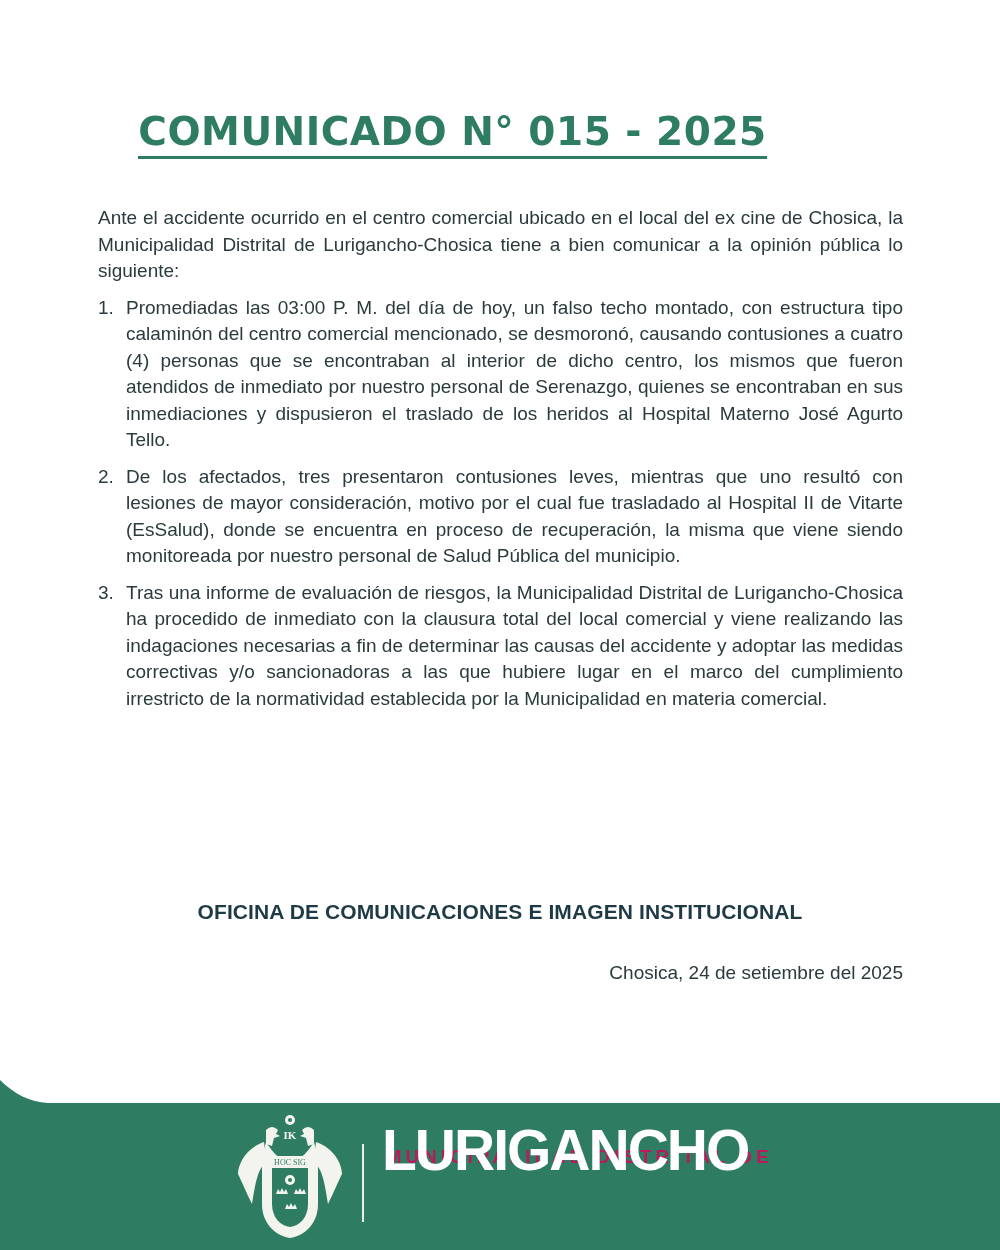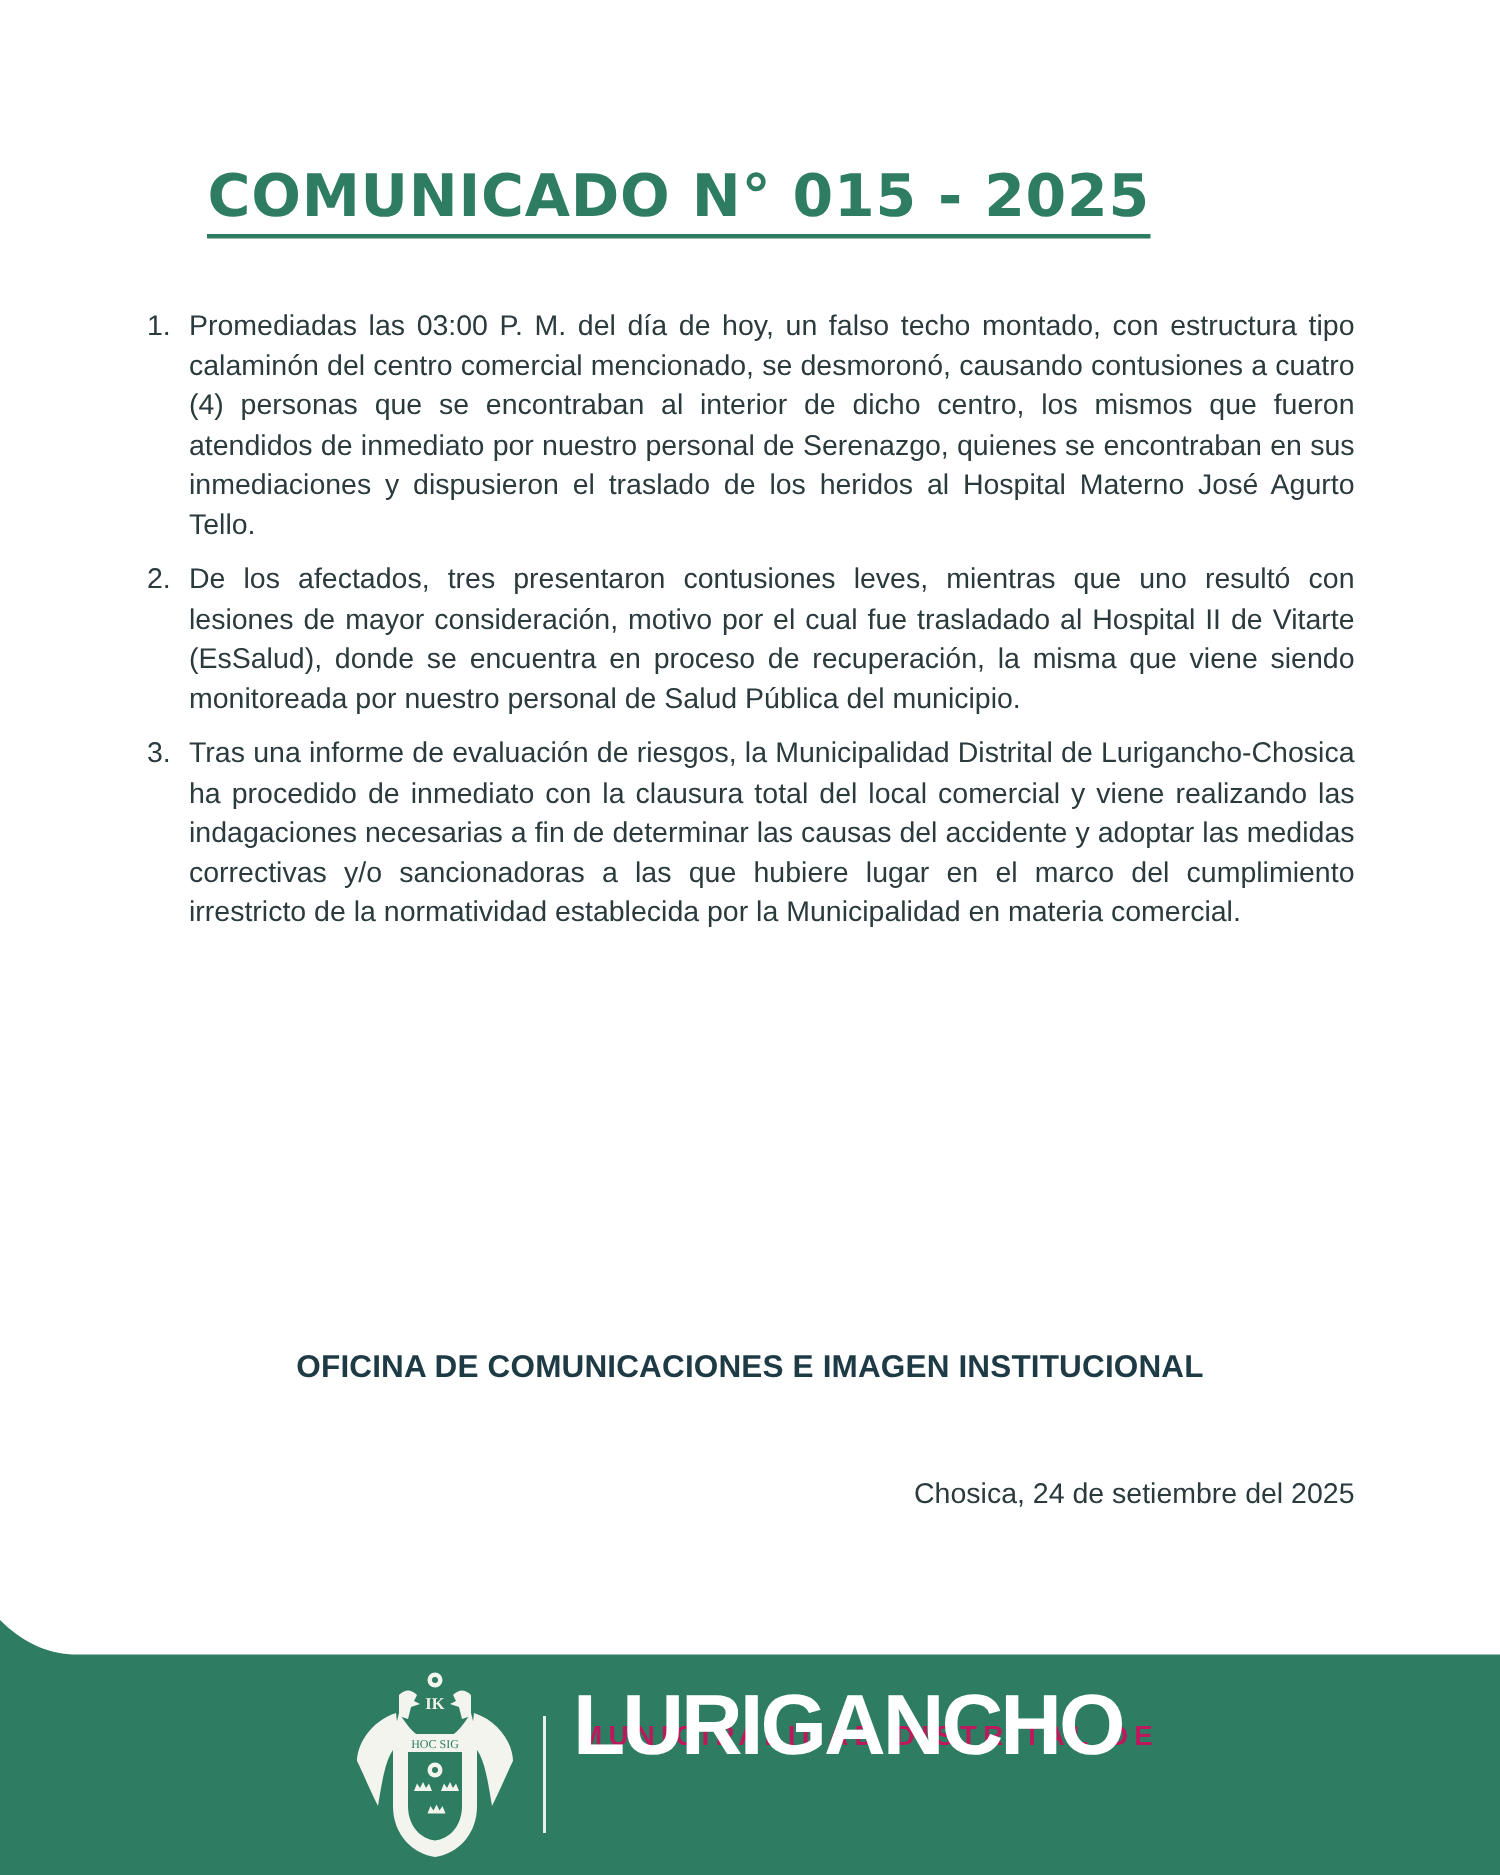--- a/index.html
+++ b/index.html
@@ -28,21 +28,21 @@
   }
   .body p { margin:0 0 10px 0; }
   .list { margin:0 0 10px 0; padding:0; list-style:none; }
   .list li { position:relative; padding-left:28px; margin-bottom:10px; text-align:justify; }
   .list .num { position:absolute; left:0; top:0; }
   .office {
     position:absolute; top:900px; left:0; width:1000px; text-align:center;
     font-weight:bold; font-size:21px; color:#1e3a45; letter-spacing:0.1px;
   }
   .date {
-    position:absolute; top:986px; right:97px;
+    position:absolute; top:962px; right:97px;
     font-size:19px; color:#2b3a3d;
   }
   .footer {
     position:absolute; left:0; top:1078px; width:1000px; height:172px;
   }
   .footer svg.bg { position:absolute; left:0; top:0; }
   .crest { position:absolute; left:236px; top:1112px; width:108px; height:128px; }
   .divider { position:absolute; left:362px; top:1144px; width:2px; height:78px; background:#e6efe9; }
   .muni {
     position:absolute; left:386px; top:1146px;
@@ -54,20 +54,21 @@
   }
 </style>
 </head>
 <body>
 
 <div class="title-wrap">
   <span class="title">COMUNICADO N° 015 - 2025</span>
 </div>
 
 <div class="body">
+  <p>Ante el accidente ocurrido en el centro comercial ubicado en el local del ex cine de Chosica, la Municipalidad Distrital de Lurigancho-Chosica tiene a bien comunicar a la opinión pública lo siguiente:</p>
   <ul class="list">
     <li>
       <span class="num">1.</span>
       <span>Promediadas las 03:00 P. M. del día de hoy, un falso techo montado, con estructura tipo calaminón del centro comercial mencionado, se desmoronó, causando contusiones a cuatro (4) personas que se encontraban al interior de dicho centro, los mismos que fueron atendidos de inmediato por nuestro personal de Serenazgo, quienes se encontraban en sus inmediaciones y dispusieron el traslado de los heridos al Hospital Materno José Agurto Tello.</span>
     </li>
     <li>
       <span class="num">2.</span>
       <span>De los afectados, tres presentaron contusiones leves, mientras que uno resultó con lesiones de mayor consideración, motivo por el cual fue trasladado al Hospital II de Vitarte (EsSalud), donde se encuentra en proceso de recuperación, la misma que viene siendo monitoreada por nuestro personal de Salud Pública del municipio.</span>
     </li>
     <li>

